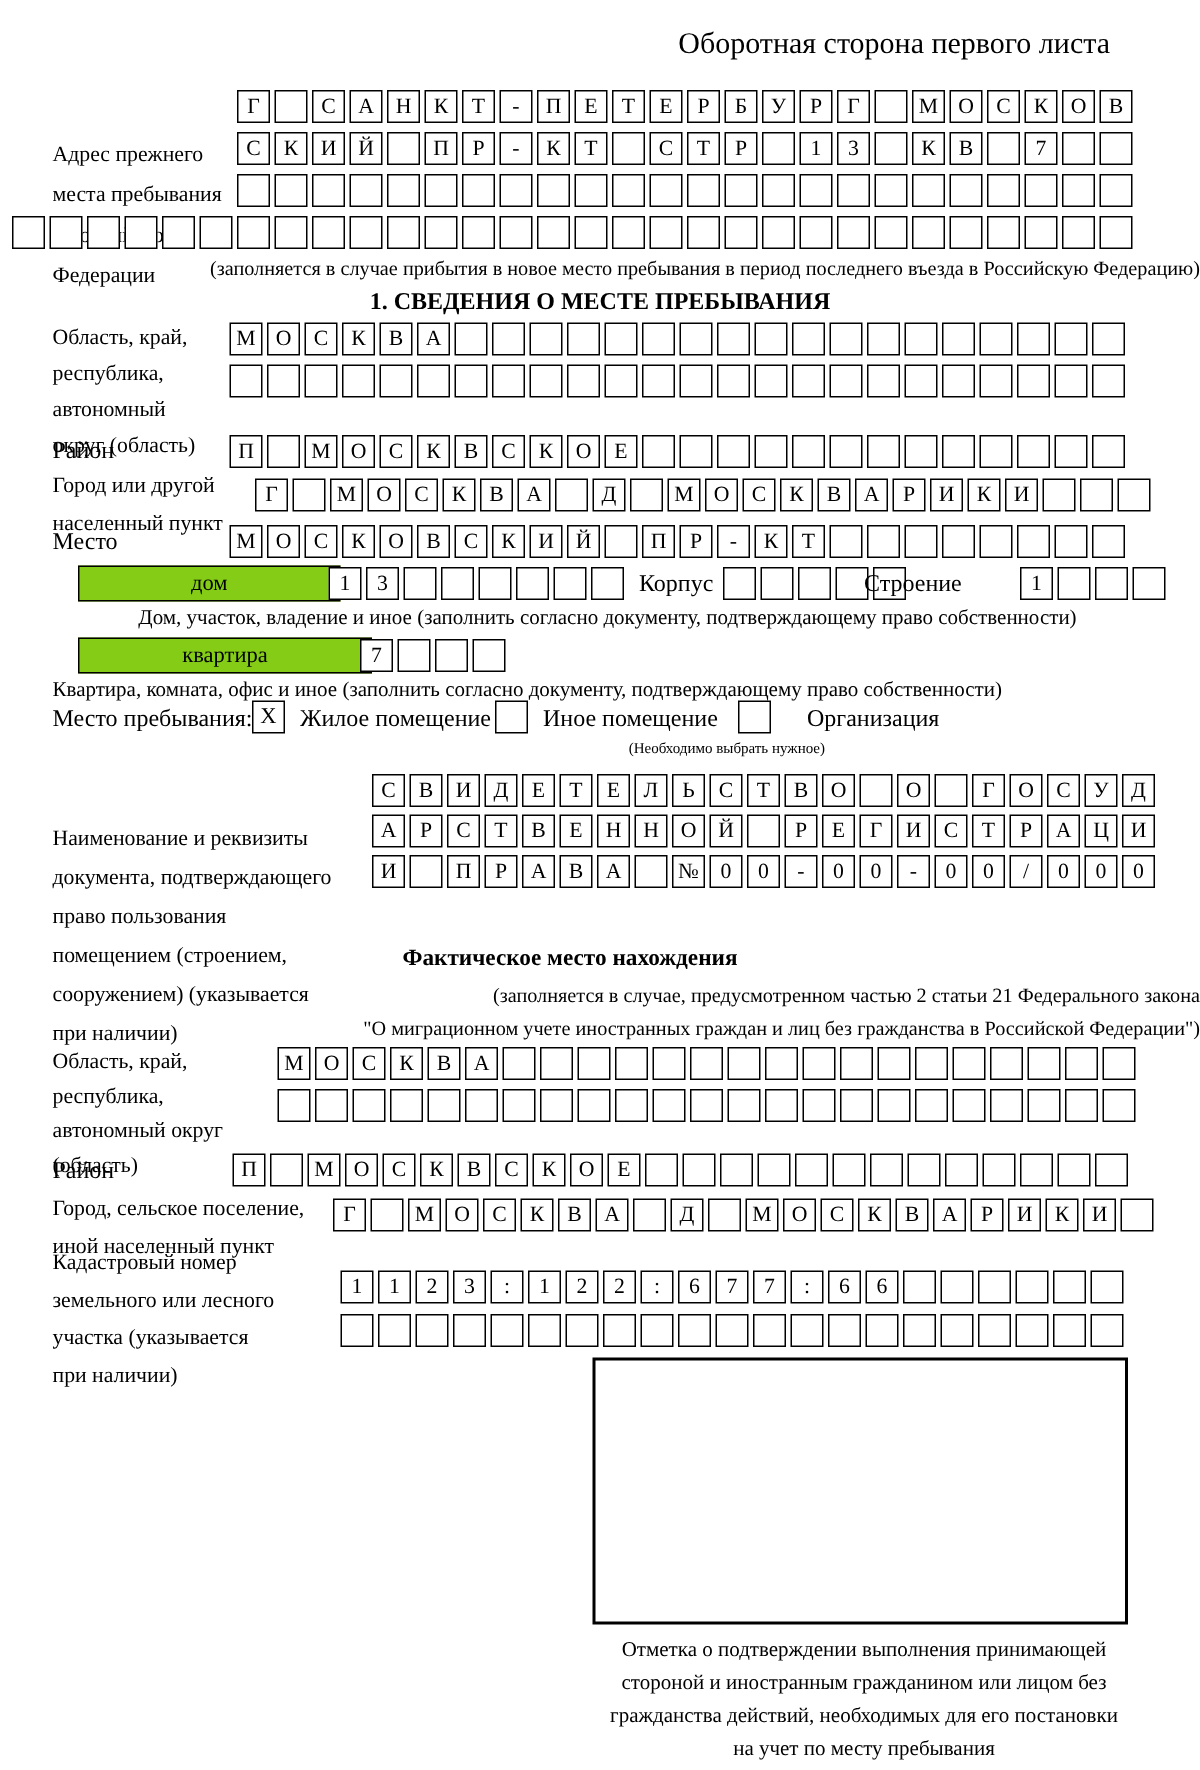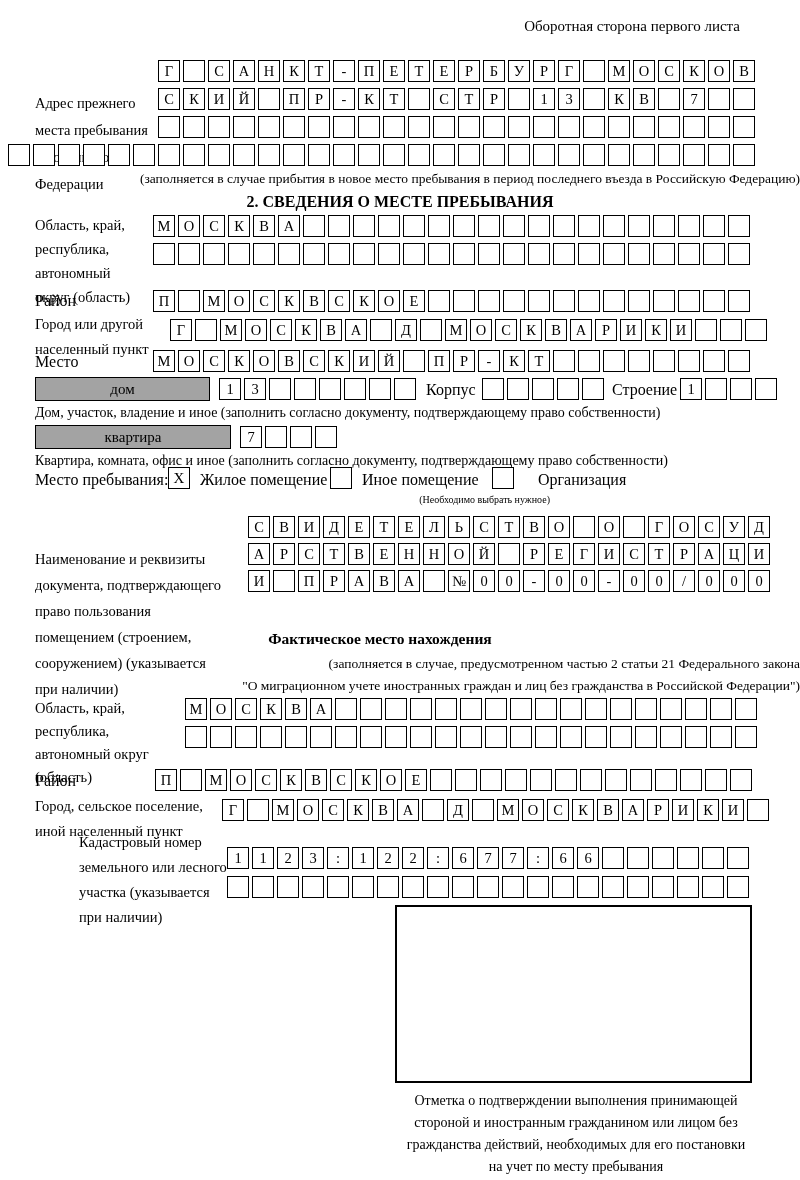--- a/index.html
+++ b/index.html
@@ -9,37 +9,37 @@
     font-family:"Liberation Serif","DejaVu Serif",serif;
     color:#000; overflow:hidden;
   }
   .boxrow { position:absolute; display:flex; gap:3px; }
   .cell {
     width:22px; height:22px; border:1.8px solid #000; background:#fff;
     display:flex; align-items:center; justify-content:center;
     font-size:14.5px; line-height:1; flex:0 0 auto;
   }
   .widebox {
-    position:absolute; height:24px; border:1.8px solid #000; background:#a3a3a3;
-    display:flex; align-items:center; justify-content:center; font-size:15px;
+    position:absolute; height:24px; border:1.8px solid #000; background:#84cc16;
+    display:flex; align-items:center; justify-content:center; font-size:15px;margin-left:17px;
   }
   .checkbox {
     position:absolute; width:22px; height:22px; border:1.8px solid #000;
     display:flex; align-items:center; justify-content:center; font-size:15px;
   }
   .lbl { position:absolute; font-size:14.5px; line-height:24px; white-space:pre-line; }
   .lbl.lh27 { line-height:27px; }
   .lbl.lh25 { line-height:25px; }
   .lbl.lh23 { line-height:23px; }
   .lbl.lh26 { line-height:26px; }
   .inline-lbl { position:absolute; font-size:16px; white-space:nowrap;text-align:center; }
   .note { position:absolute; font-size:13.5px; text-align:right; }
   .heading { position:absolute; width:800px; text-align:center; font-weight:bold; font-size:16px; }
   .subheading { position:absolute; width:760px; text-align:center; font-weight:bold; font-size:15.5px; }
-  .header-note { position:absolute; top:18px; right:60px; font-size:15px; }
+  .header-note { position:absolute; top:18px; right:60px; font-size:20px; }
   .bigbox { position:absolute; left:395px; top:905px; width:357px; height:178px; border:2px solid #000; background:#fff; }
   .stamp-caption { position:absolute; left:378px; top:1090px; width:396px; text-align:center; font-size:14px; line-height:22px; white-space:pre-line; }
 </style>
 </head>
 <body>
 
 <div class="header-note">Оборотная сторона первого листа</div>
 
 <div class="lbl lh27" style="left:35px; top:58px;margin-top:32px;">Адрес прежнего
 места пребывания
@@ -150,21 +150,21 @@
     <span class="cell"></span>
     <span class="cell"></span>
     <span class="cell"></span>
     <span class="cell"></span>
     <span class="cell"></span>
     <span class="cell"></span>
     <span class="cell"></span>
   </div>
 <div class="note" style="left:0; top:171px; width:800px;">(заполняется в случае прибытия в новое место пребывания в период последнего въезда в Российскую Федерацию)</div>
 
-<div class="heading" style="top:193px;">2. СВЕДЕНИЯ О МЕСТЕ ПРЕБЫВАНИЯ</div>
+<div class="heading" style="top:193px;">1. СВЕДЕНИЯ О МЕСТЕ ПРЕБЫВАНИЯ</div>
 
 <div class="lbl" style="left:35px; top:213px;">Область, край,
 республика,
 автономный
 округ (область)</div>
 <div class="boxrow" style="left:153px; top:215px;">
     <span class="cell">М</span>
     <span class="cell">О</span>
     <span class="cell">С</span>
     <span class="cell">К</span>
@@ -313,28 +313,28 @@
     <span class="cell"></span>
   </div>
 <div class="inline-lbl" style="left:426px; top:381px;">Корпус</div>
 <div class="boxrow" style="left:482px; top:378px;">
     <span class="cell"></span>
     <span class="cell"></span>
     <span class="cell"></span>
     <span class="cell"></span>
     <span class="cell"></span>
   </div>
-<div class="inline-lbl" style="left:612px; top:381px;font-family:Liberation Serif, serif;">Строение</div>
+<div class="inline-lbl" style="left:576px; top:381px;font-family:Liberation Serif, serif;">Строение</div>
 <div class="boxrow" style="left:680px; top:378px;">
     <span class="cell">1</span>
     <span class="cell"></span>
     <span class="cell"></span>
     <span class="cell"></span>
   </div>
-<div class="note" style="left:35px; top:405px; width:740px; text-align:left; font-size:14px;font-family:Liberation Serif, serif;">Дом, участок, владение и иное (заполнить согласно документу, подтверждающему право собственности)</div>
+<div class="note" style="left:35px; top:405px; width:740px; text-align:center; font-size:14px;font-family:Liberation Serif, serif;">Дом, участок, владение и иное (заполнить согласно документу, подтверждающему право собственности)</div>
 
 <div class="widebox" style="left:35px; top:425px; width:196px;">квартира</div>
 <div class="boxrow" style="left:240px; top:426px;">
     <span class="cell">7</span>
     <span class="cell"></span>
     <span class="cell"></span>
     <span class="cell"></span>
   </div>
 <div class="note" style="left:35px; top:453px; width:740px; text-align:left; font-size:14px;">Квартира, комната, офис и иное (заполнить согласно документу, подтверждающему право собственности)</div>
 
@@ -530,21 +530,21 @@
     <span class="cell">К</span>
     <span class="cell">В</span>
     <span class="cell">А</span>
     <span class="cell">Р</span>
     <span class="cell">И</span>
     <span class="cell">К</span>
     <span class="cell">И</span>
     <span class="cell"></span>
   </div>
 
-<div class="lbl lh25" style="left:35px; top:830px;margin-left:44px;">Кадастровый номер
+<div class="lbl lh25" style="left:35px; top:830px;">Кадастровый номер
 земельного или лесного
 участка (указывается
 при наличии)</div>
 <div class="boxrow" style="left:227px; top:847px;">
     <span class="cell">1</span>
     <span class="cell">1</span>
     <span class="cell">2</span>
     <span class="cell">3</span>
     <span class="cell">:</span>
     <span class="cell">1</span>

